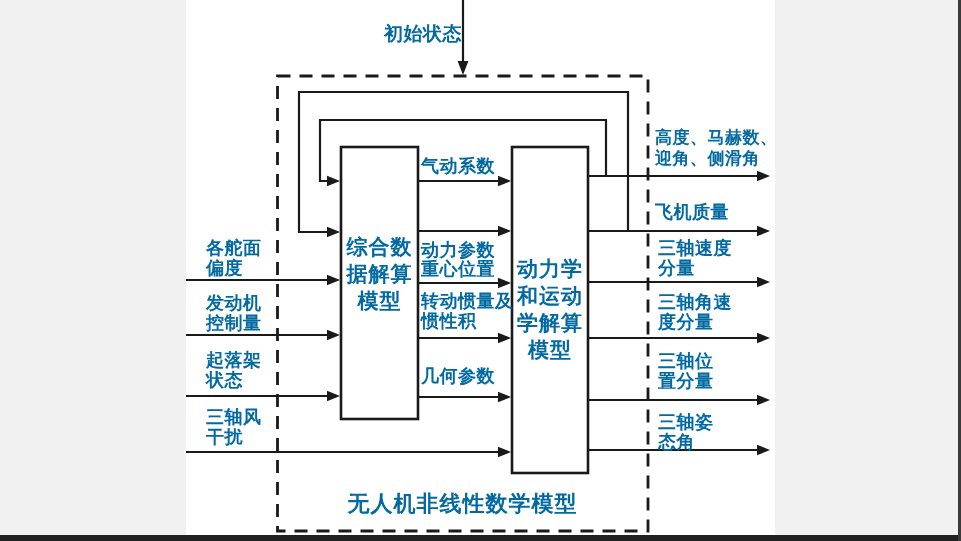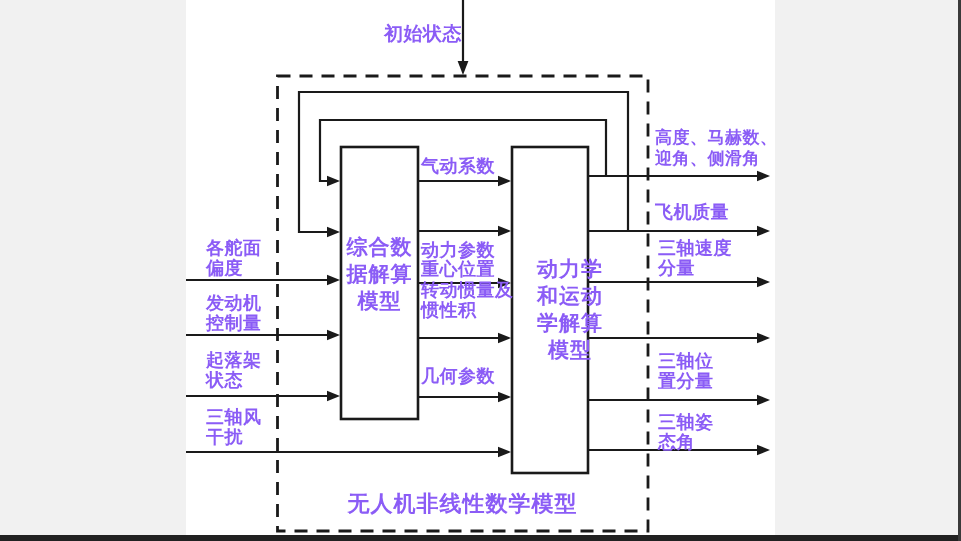--- a/index.html
+++ b/index.html
@@ -2,56 +2,56 @@
 <html><head>
 <meta charset="utf-8">
 <style>
   html,body{margin:0;padding:0;}
   .screen{
     position:relative;
     width:961px;height:541px;
     background:#f1f1f1;
     overflow:hidden;
     font-family:"Liberation Serif","DejaVu Serif",serif;
-    color:#8b5cf6;
+    color:#0369a1;
   }
   .paper{
     position:absolute;left:186px;top:0;width:589px;height:536px;
     background:#ffffff;
   }
   .overlay{position:absolute;left:0;top:0;width:961px;height:541px;}
   .lbl{
     position:absolute;
     white-space:pre-line;
     font-size:18px;line-height:20px;font-weight:600;
     letter-spacing:0.5px;
   }
   .lbl-initial{left:384px;top:24px;width:78px;font-size:19px;text-align:right;}
   .lbl-in1{left:206px;top:238px;}
   .lbl-in2{left:206px;top:293px;}
   .lbl-in3{left:206px;top:350px;}
   .lbl-in4{left:206px;top:407px;}
   .lbl-m1{left:421px;top:156px;}
   .lbl-m2{left:421px;top:208px;margin-top:32px;}
   .lbl-m3{left:421px;top:259px;}
-  .lbl-m4{left:421px;top:280px;}
+  .lbl-m4{left:421px;top:291px;}
   .lbl-m5{left:421px;top:366px;}
   .lbl-o1{left:655px;top:127px;font-size:17px;line-height:21px;}
   .lbl-o2{left:655px;top:202px;}
   .lbl-o3{left:658px;top:238px;}
   .lbl-o4{left:658px;top:292px;}
   .lbl-o5{left:658px;top:351px;}
   .lbl-o6{left:658px;top:412px;}
   .boxlabel{
     position:absolute;display:flex;align-items:center;justify-content:center;
     text-align:center;font-size:21px;line-height:27px;font-weight:bold;
     white-space:pre-line;letter-spacing:1px;
   }
   .boxlabel.b1{left:341px;top:147px;width:77px;height:255px;}
-  .boxlabel.b2{left:512px;top:147px;width:76px;height:326px;margin-left:20px;}
+  .boxlabel.b2{left:512px;top:147px;width:76px;height:326px;}
   .caption{
     position:absolute;left:277px;top:489px;width:371px;
     text-align:center;font-size:22px;font-weight:bold;letter-spacing:1px;
   }
   .bottom-bar{
     position:absolute;left:0;top:535px;width:961px;height:6px;background:#212121;
   }
   .right-border{
     position:absolute;left:958px;top:0;width:3px;height:541px;background:#3a3a3a;
   }
@@ -136,20 +136,22 @@
   <div class="lbl lbl-m3">重心位置</div>
   <div class="lbl lbl-m4">转动惯量及
 惯性积</div>
   <div class="lbl lbl-m5">几何参数</div>
 
   <div class="lbl lbl-o1">高度、马赫数、
 迎角、侧滑角</div>
   <div class="lbl lbl-o2">飞机质量</div>
   <div class="lbl lbl-o3">三轴速度
 分量</div>
+  <div class="lbl lbl-o4">三轴角速
+度分量</div>
   <div class="lbl lbl-o5">三轴位
 置分量</div>
   <div class="lbl lbl-o6">三轴姿
 态角</div>
 
   <div class="boxlabel b1">综合数
 据解算
 模型</div>
   <div class="boxlabel b2">动力学
 和运动

